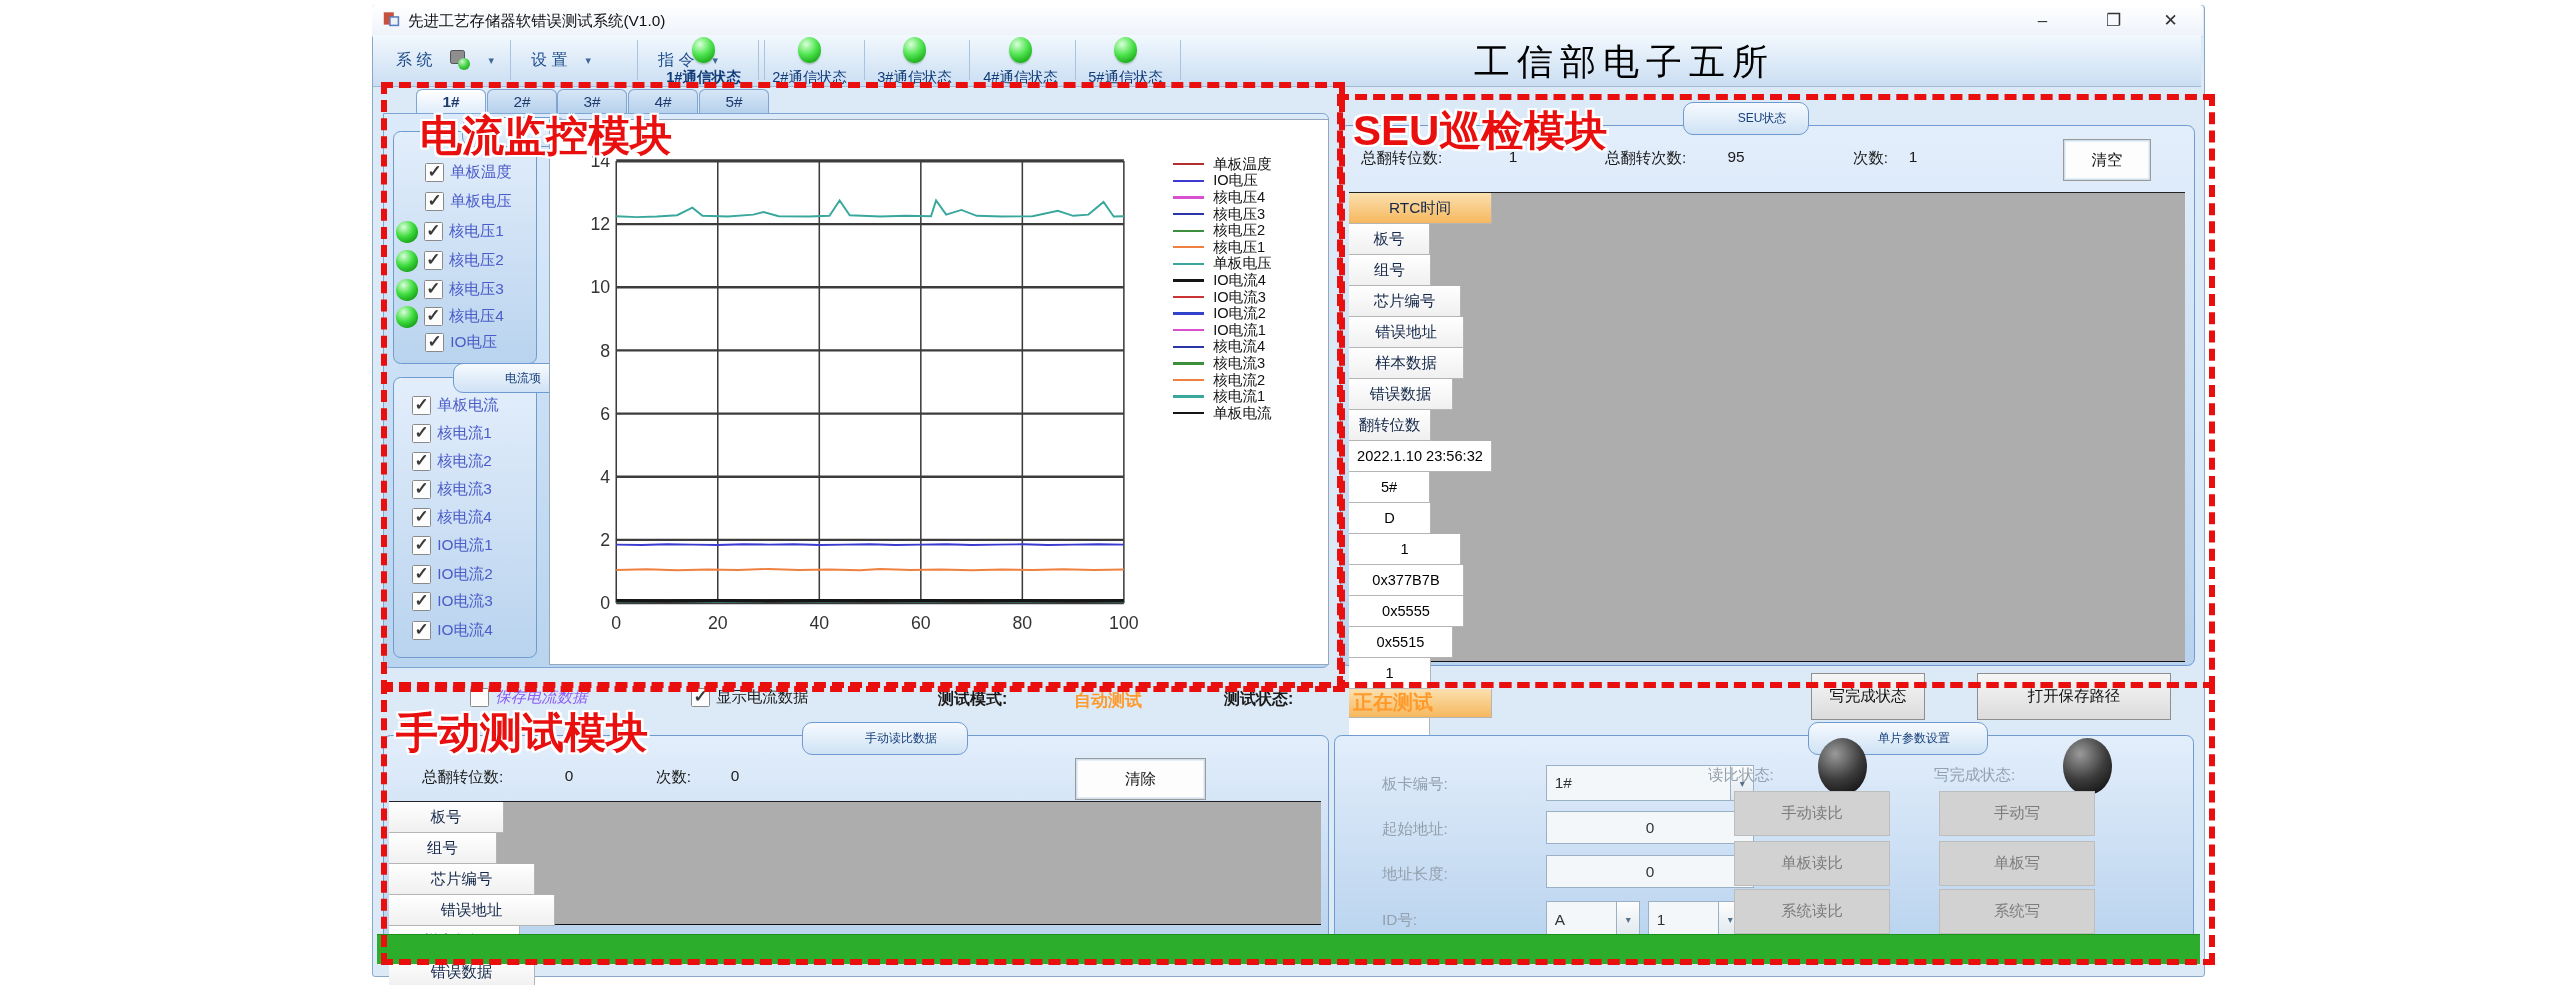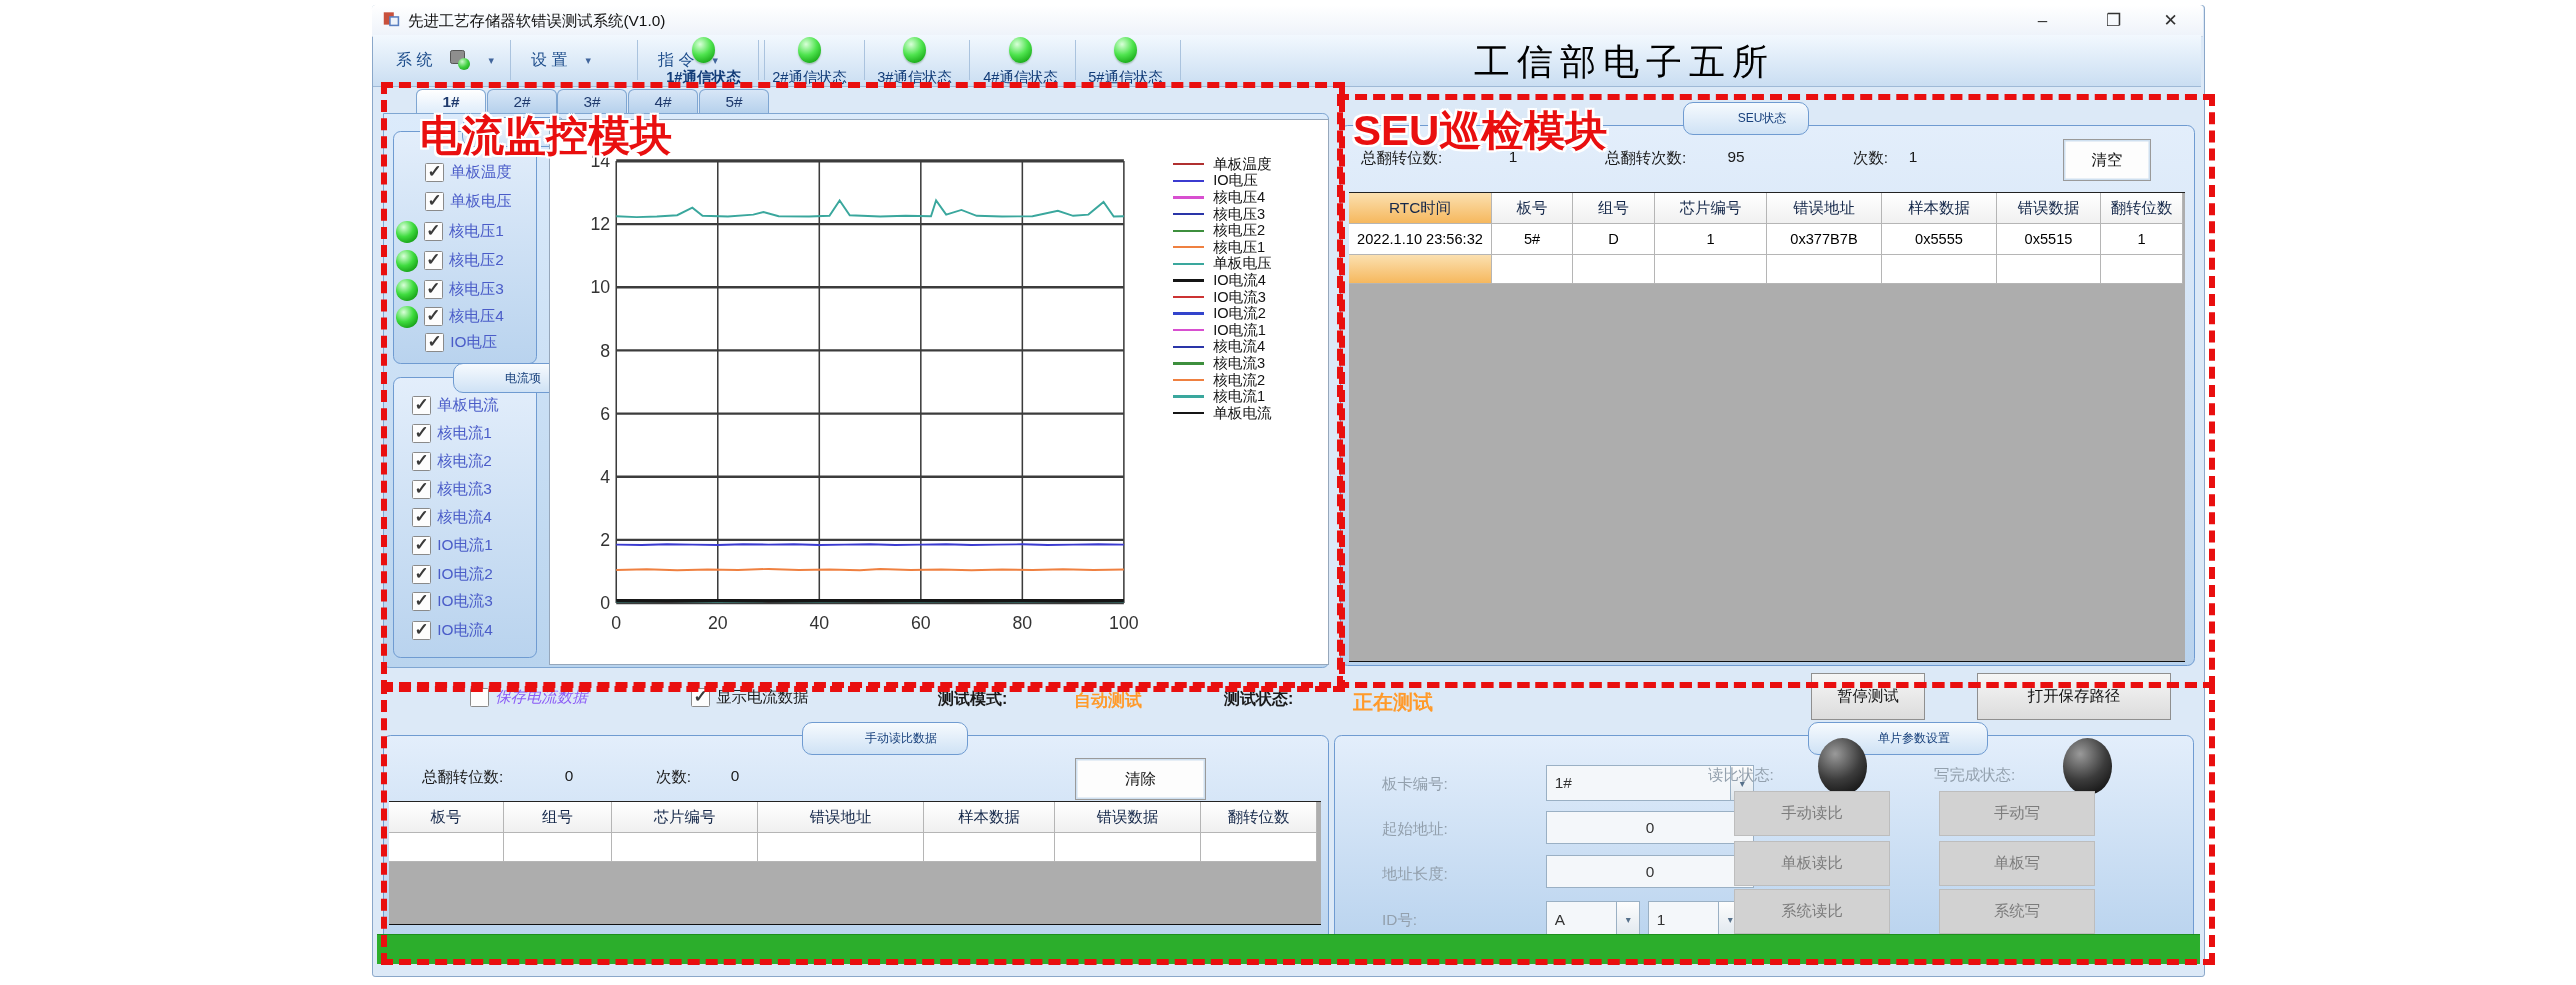--- a/index.html
+++ b/index.html
@@ -32,21 +32,21 @@
   .cb{display:inline-block;width:17px;height:17px;background:#fdfdfd;border:1.5px solid #8a8a8a;border-radius:1.5px;position:relative;}
   .cb.checked::after{content:"✓";position:absolute;left:1.5px;top:-3.1px;font-size:17px;color:#3a3a3a;font-weight:bold;}
   .cb-label{font-size:15.4px;color:#4a5cc8;white-space:nowrap;}
   .led-sm{display:inline-block;width:21.6px;height:21.6px;border-radius:50%;background:radial-gradient(circle at 35% 28%,#d9ffd9,#3fdc3f 45%,#119711 85%);}
   .chartpanel{left:549px;top:119px;width:778px;height:544px;background:#ffffff;border:0.8px solid #96a7bb;}
   .legend-row{display:flex;align-items:center;gap:9.2px;height:16.6px;}
   .legend-line{width:31px;height:2.3px;}
   .legend-text{font-size:14.6px;color:#111;white-space:nowrap;}
   
   .dtable{background:#adadad;border-top:1.5px solid #222;border-bottom:1.5px solid #111;}
-  .trow{display:flex;}
+  .trow{display:flex;flex-direction:column;}
   .tcell{box-sizing:border-box;border-right:0.8px solid #b5b5b5;border-bottom:0.8px solid #b5b5b5;background:#fff;
          display:flex;align-items:center;justify-content:center;font-size:14.6px;color:#000;height:31px;}
   .thcell{background:linear-gradient(#ffffff,#f0f0f0);font-size:15.4px;color:#15284a;}
   .orangecell{background:linear-gradient(#fbe0b0,#f6b85e);}
   
   .btn{background:linear-gradient(#f6f6f6,#dcdcdc);border:1.5px solid #8f8f8f;display:flex;align-items:center;justify-content:center;font-size:15.4px;color:#111;}
   .btn-plain{background:#fdfdfd;border:1.5px solid #9a9a9a;display:flex;align-items:center;justify-content:center;font-size:15.4px;color:#111;box-shadow:0 0 0 1.5px #cfe0f0 inset;}
   .btn-dis{background:#d2d2d2;border:0.8px solid #bdbdbd;display:flex;align-items:center;justify-content:center;font-size:15.4px;color:#7c7c7c;}
   .fieldlabel{font-size:15.4px;color:#93a0ad;}
   .statlabel{font-size:15.4px;color:#1a1a1a;}
@@ -354,21 +354,21 @@
     <span class="cb-label" style="color:#8b5cf6;font-style:italic;">保存电流数据</span>
   </div>
   <div class="abs cbitem" style="left:691px;top:687px;">
     <span class="cb checked"></span>
     <span class="cb-label" style="color:#1a1a1a;">显示电流数据</span>
   </div>
   <span class="abs statlabel bold" style="left:938px;top:689px;font-size:16px;">测试模式:</span>
   <span class="abs orange-text" style="left:1074px;top:689px;font-size:17px;">自动测试</span>
   <span class="abs statlabel bold" style="left:1224px;top:689px;font-size:16px;">测试状态:</span>
   <span class="abs orange-text" style="left:1353px;top:689px;font-size:20px;">正在测试</span>
-  <div class="abs btn" style="left:1811px;top:673px;width:112px;height:45px;">暂停测试</div>
+  <div class="abs btn" style="left:1811px;top:673px;width:112px;height:45px;">写完成状态</div>
   <div class="abs btn" style="left:1977px;top:673px;width:192px;height:45px;">打开保存路径</div>
 
   <div class="abs groupbox" style="left:383px;top:735px;width:944px;height:209px;"></div>
   <div class="abs grouplabel" style="left:802px;top:722px;width:132px;height:31px;">手动读比数据</div>
   <span class="abs statlabel" style="left:422px;top:767px;">总翻转位数:</span>
   <span class="abs statlabel" style="left:550px;top:767px;width:38px;text-align:center;">0</span>
   <span class="abs statlabel" style="left:656px;top:767px;">次数:</span>
   <span class="abs statlabel" style="left:716px;top:767px;width:38px;text-align:center;">0</span>
   <div class="abs btn-plain" style="left:1075px;top:758px;width:129px;height:40px;">清除</div>
   <div class="abs dtable" id="manual-table" style="left:389px;top:801px;width:932px;height:122px;">
@@ -427,15 +427,16 @@
       <div class="abs btn-dis" style="left: 1939px; top: 889px; width: 154px; height: 43px;">系统写</div>
     </div>
 
   <div class="abs greenbar"></div>
 
   <div class="abs redbox" style="left:381px;top:82px;width:952px;height:598px;"></div>
   <div class="abs redbox" style="left:1337px;top:94px;width:866px;height:582px;"></div>
   <div class="abs redbox" style="left:381px;top:682px;width:1822px;height:271px;"></div>
   <div class="abs annot" style="left:420px;top:108px;">电流监控模块</div>
   <div class="abs annot" style="left:1353px;top:103px;">SEU巡检模块</div>
+  <div class="abs annot" style="left:396px;top:705px;">手动测试模块</div>
 
 </div>
 
 
 </body></html>

